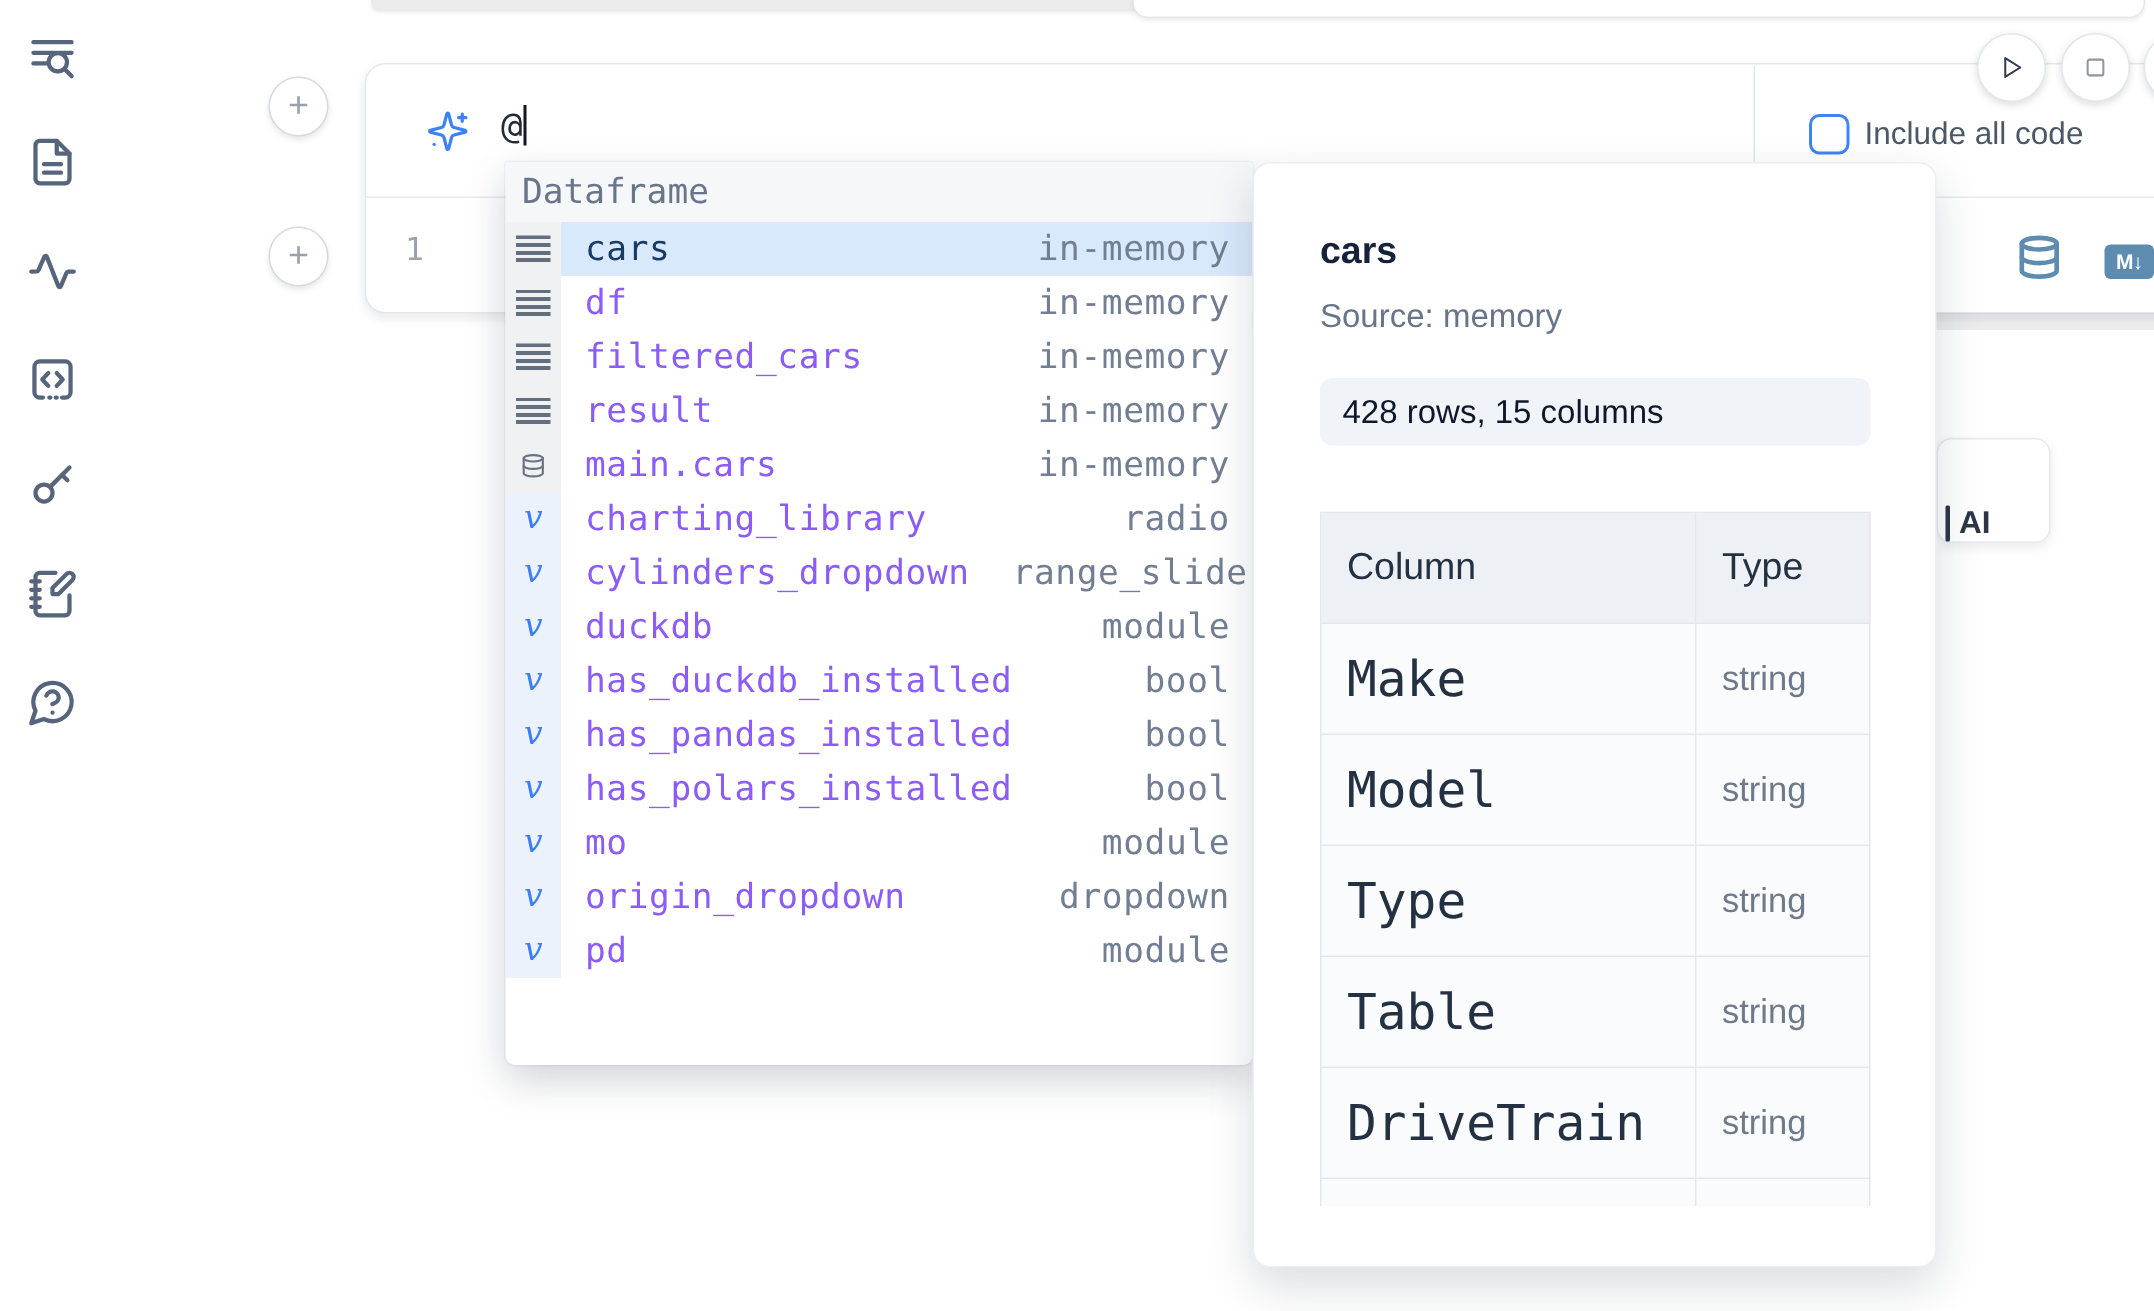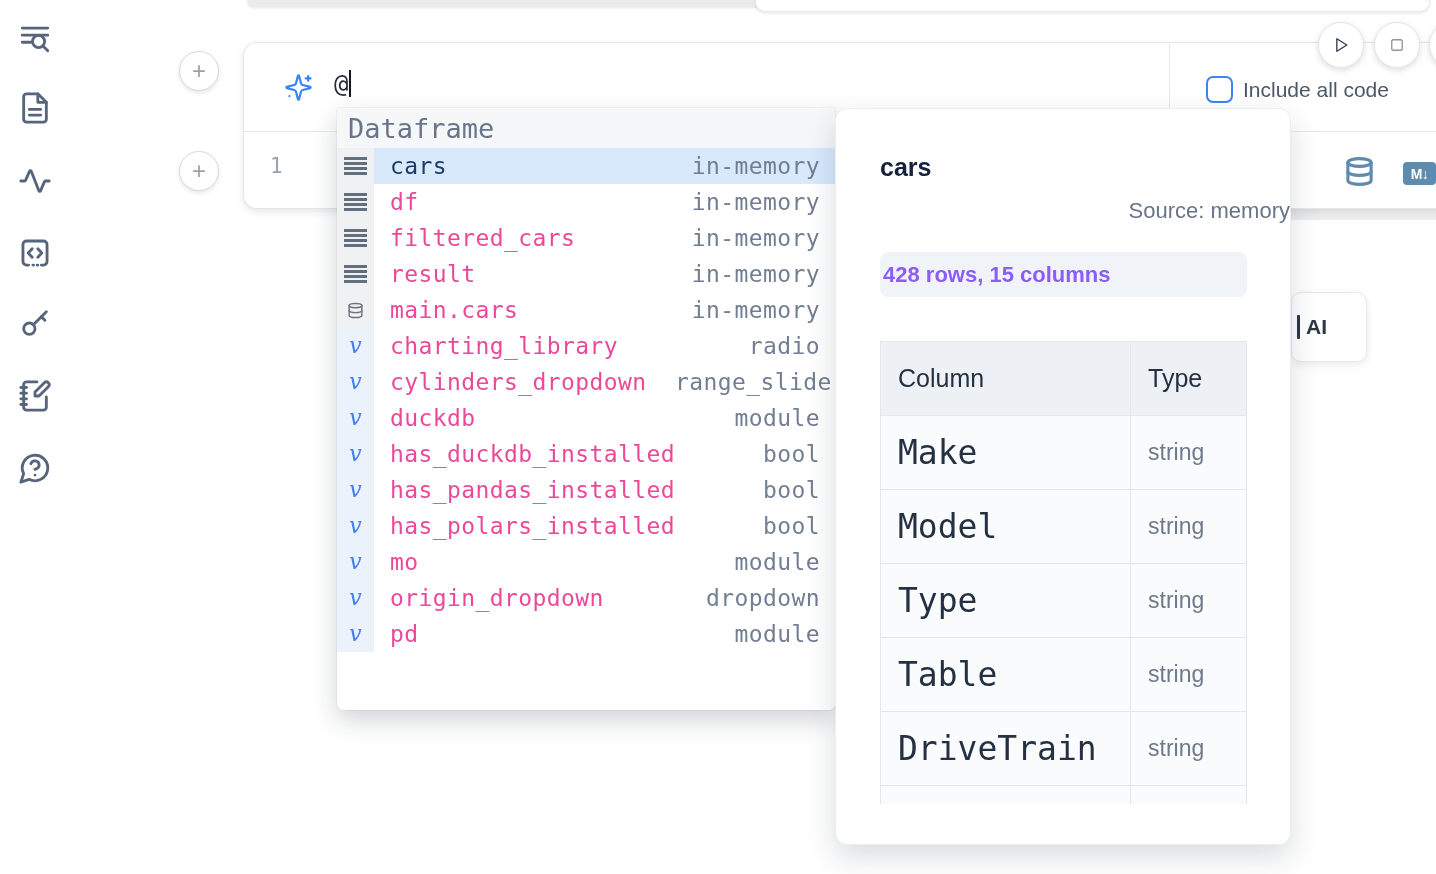--- a/index.html
+++ b/index.html
@@ -53,55 +53,55 @@
 
   
   .round-btn{width:44px;height:44px;border-radius:50%;background:#fff;border:1px solid #e3e6ea;
              box-shadow:0 2px 6px rgba(0,0,0,.14);display:flex;align-items:center;justify-content:center;
              cursor:pointer;z-index:4;}
   .round-btn svg{fill:none;stroke-linejoin:round;stroke-linecap:round;}
 
   
   .ai-card{left:1291px;top:292px;width:76px;height:70px;background:#fff;border:1px solid #e7e9ec;
            border-radius:10px;box-shadow:0 3px 8px rgba(0,0,0,.08);z-index:3;
-           display:flex;align-items:center;padding-left:5px;box-sizing:border-box;cursor:pointer;}
+           display:flex;align-items:flex-end;padding-left:5px;box-sizing:border-box;cursor:pointer;}
   .ai-bar{width:3px;height:24px;background:#2c3748;border-radius:1px;margin-right:6px;}
   .ai-label{font-size:21px;font-weight:bold;color:#2c3748;}
 
   
   .dropdown{left:337px;top:108px;width:498px;height:602px;background:#fff;z-index:5;
             overflow:hidden;border-radius:2px 2px 6px 6px;
             box-shadow:0 10px 26px rgba(25,35,55,.20),0 0 0 1px rgba(0,0,0,.04);}
   .ac-header{height:40px;display:flex;align-items:center;background:#f6f7f9;
-             padding-left:11px;font-size:27px;color:#69758a;}
+             padding-left:11px;font-size:23px;color:#69758a;}
   .ac-row{height:36px;display:flex;cursor:pointer;}
   .gut{width:37px;flex:0 0 37px;display:flex;align-items:center;justify-content:center;}
   .gut-gray{background:#f0f1f2;}
   .gut-blue{background:#ebf2fc;}
   .rows-ico{width:23px;height:18px;
             background:repeating-linear-gradient(to bottom,#636e7e 0 2.6px,transparent 2.6px 5.1px);}
   .gut svg{width:17px;height:17px;stroke:#6b7280;stroke-width:2;fill:none;
            stroke-linecap:round;stroke-linejoin:round;}
   .vglyph{font-family:"DejaVu Serif",serif;font-style:italic;font-size:22px;color:#3d7df5;line-height:1;}
   .ac-body{flex:1;display:flex;align-items:center;padding:0 15px 0 16px;min-width:0;}
   .ac-row.sel .ac-body{background:#d8e9fc;}
-  .ac-name{font-size:23px;letter-spacing:.4px;color:#ec4899;white-space:nowrap;}
+  .ac-name{font-size:23px;letter-spacing:.4px;color:#8b5cf6;white-space:nowrap;}
   .ac-row.sel .ac-name{color:#1a3b66;}
   .ac-type{margin-left:auto;font-size:23px;letter-spacing:.4px;color:#717e93;white-space:nowrap;}
   .ac-row.ov .ac-type{margin-right:-26px;}
 
   
   .panel{left:835px;top:108px;width:456px;height:737px;background:#fff;border:1px solid #eceef1;
          border-radius:12px;box-shadow:0 12px 30px rgba(25,35,55,.16);z-index:6;box-sizing:border-box;
          padding:44px 0 0 44px;}
   .pv-title{font-size:25px;font-weight:bold;color:#16213a;}
-  .pv-source{margin-top:16px;font-size:22px;color:#68748a;text-align:right;}
+  .pv-source{margin-top:16px;font-size:22px;color:#68748a;}
   .pv-badge{margin-top:28px;width:367px;height:45px;background:#f0f4f9;border-radius:8px;
-            display:flex;align-items:center;padding-left:3px;box-sizing:border-box;
-            font-size:22px;color:#8b5cf6;font-weight:bold;}
+            display:flex;align-items:center;padding-left:15px;box-sizing:border-box;
+            font-size:22px;color:#0f172a;}
   .pv-tablewrap{margin-top:44px;width:368px;height:463px;overflow:hidden;}
   .pv-table{width:367px;border-collapse:collapse;table-layout:fixed;}
   .pv-table th,.pv-table td{border:1px solid #e3e7ed;height:73px;padding:0 0 0 17px;text-align:left;}
   .pv-table th{background:#edf1f6;font-size:25px;font-weight:normal;color:#243142;}
   .pv-table td{background:#fafbfd;}
   .pv-col{width:232px;}
   .pv-name{font-family:"DejaVu Sans Mono",monospace;font-size:33px;color:#243142;}
   .pv-type{font-size:23px;color:#6e7a8a;}
 </style>
 </head>

